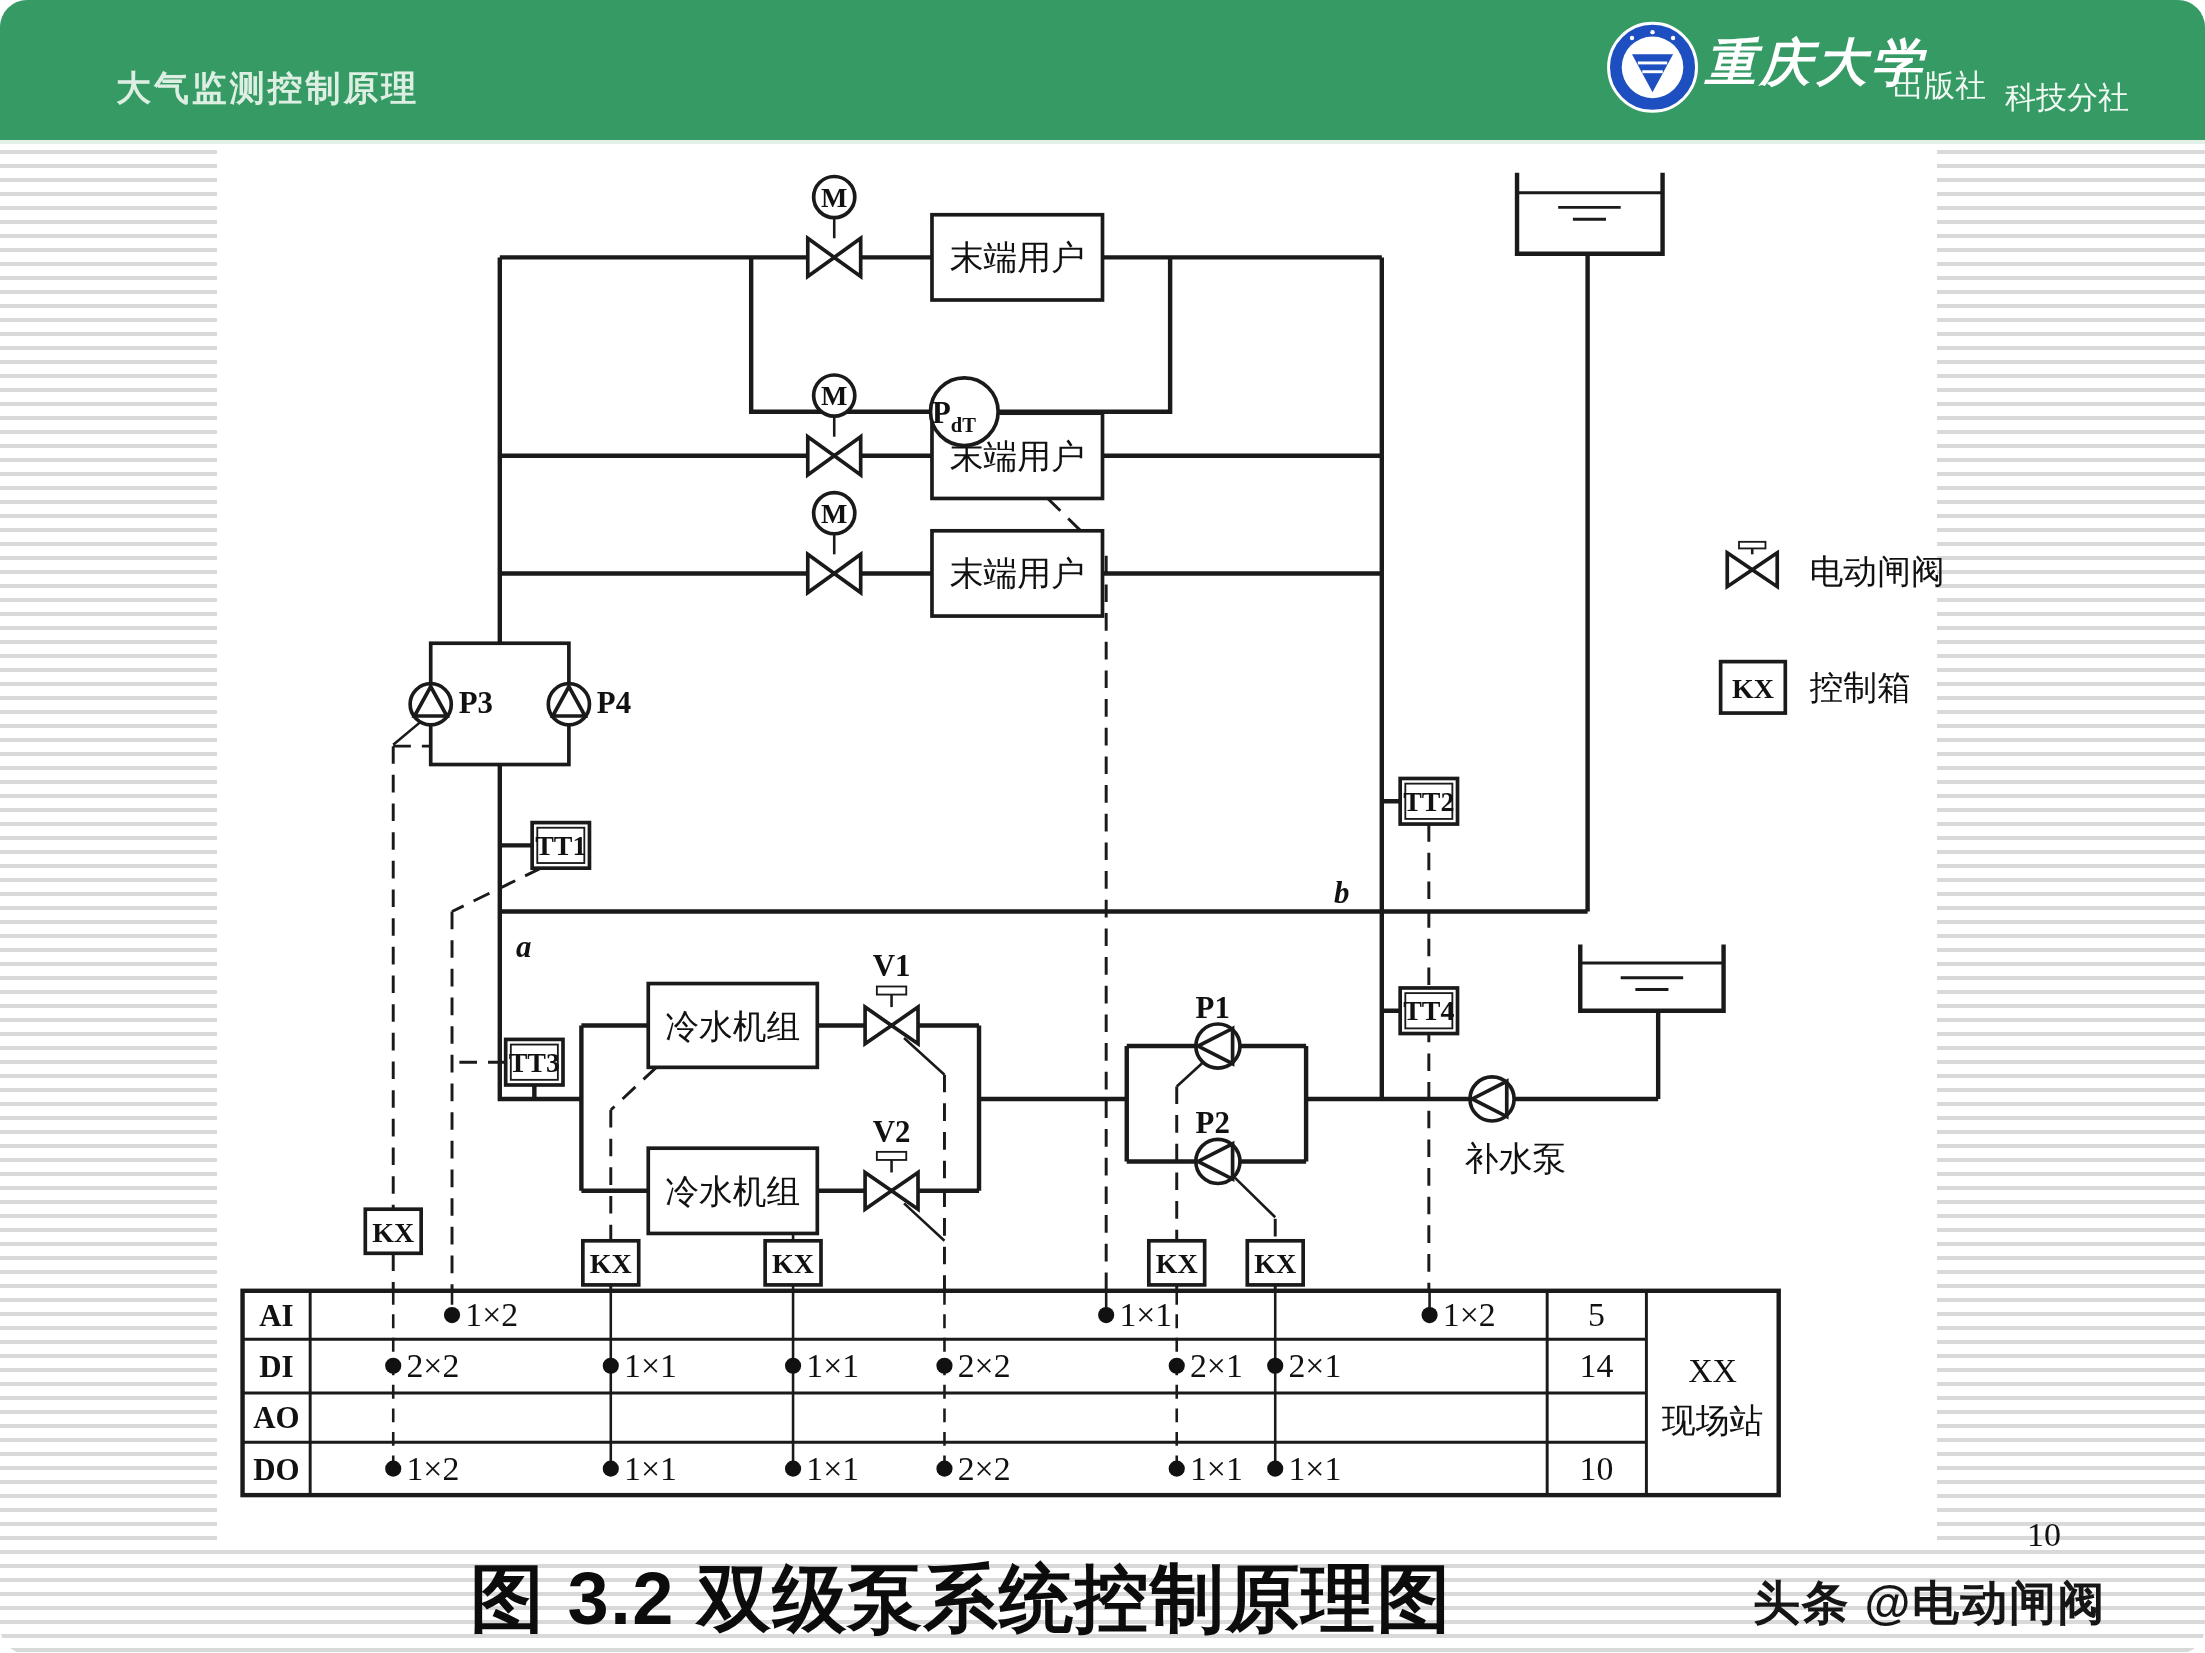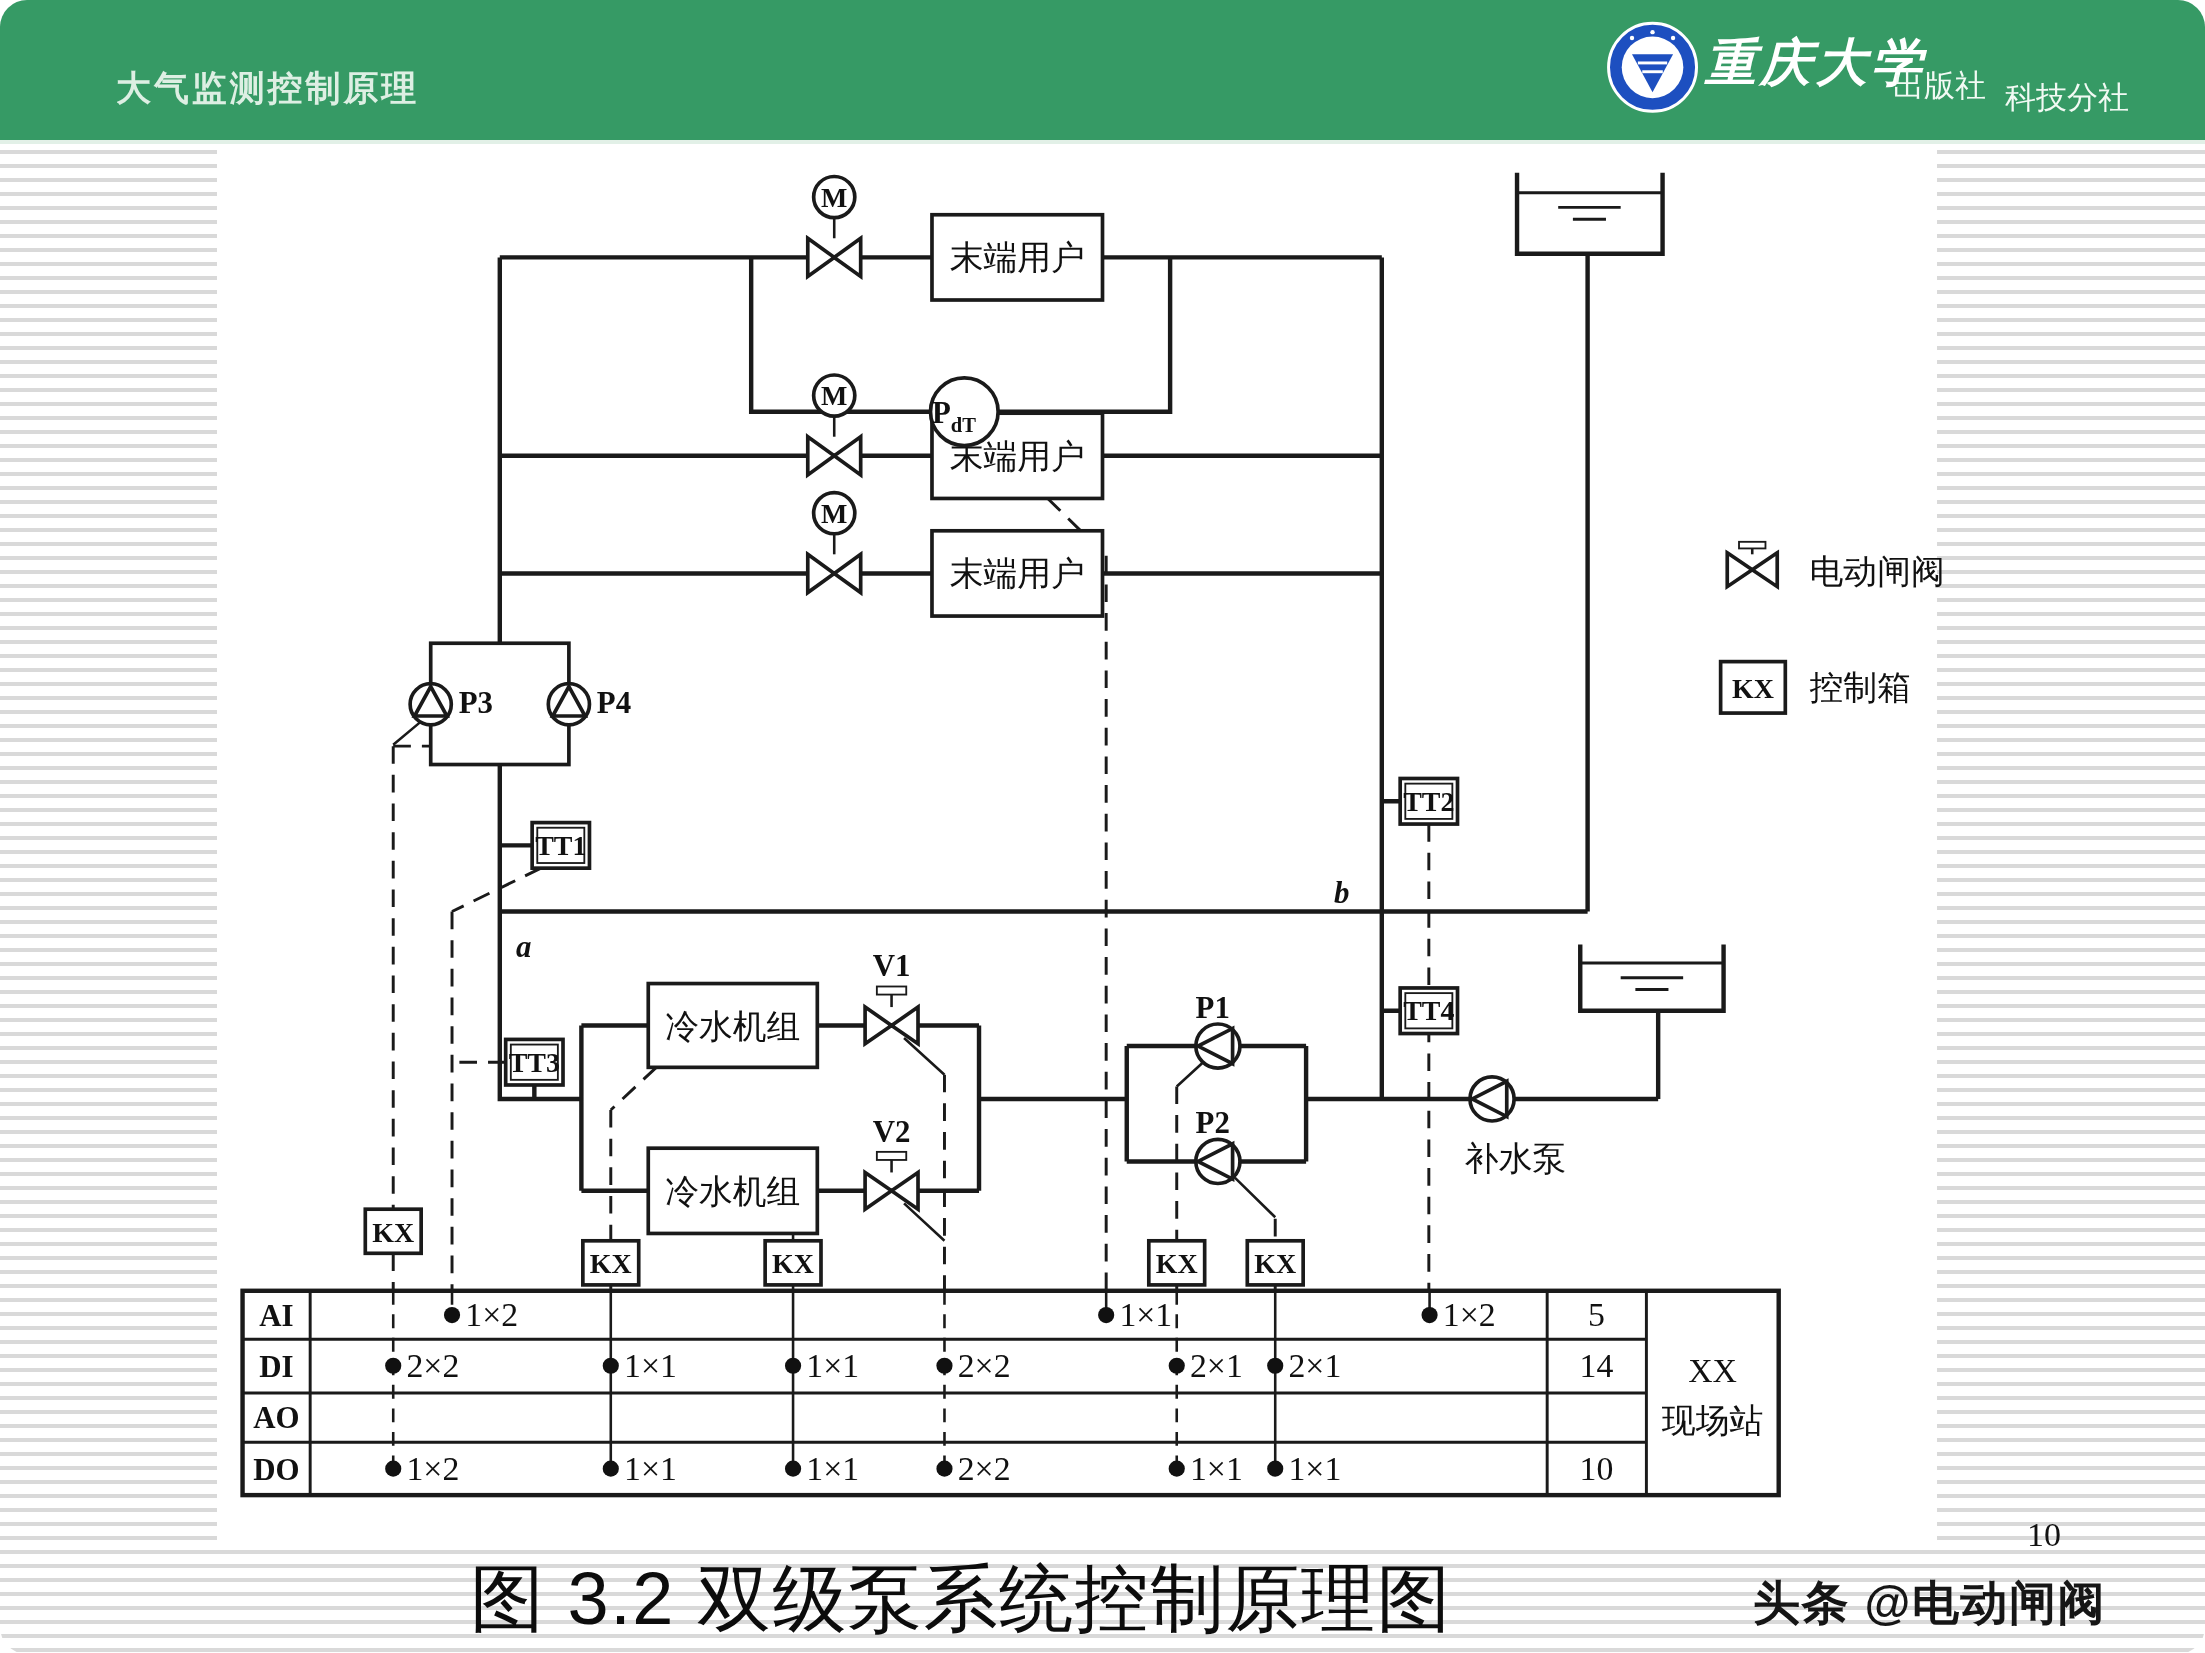--- a/index.html
+++ b/index.html
@@ -26,21 +26,21 @@
   }
   .uni-press{position:absolute;left:291px;top:49px;font-size:31px;color:#f2faf4;white-space:nowrap;}
   .uni-branch{position:absolute;left:403px;top:49px;font-size:31px;color:#f2faf4;white-space:nowrap;margin-top:12px;}
   .panel{
     position:absolute;left:217px;top:147px;width:1720px;height:1397px;
     background:#ffffff;
   }
   .diagram-svg{position:absolute;left:0;top:0;}
   .caption{
     position:absolute;left:470px;top:1550px;
-    font-size:74px;font-weight:normal;color:#0c0c0c;letter-spacing:1.5px;white-space:nowrap;
+    font-size:74px;font-weight:bold;color:#0c0c0c;letter-spacing:1.5px;white-space:nowrap;
   }
   .page-number{
     position:absolute;left:2027px;top:1516px;
     font-size:34px;color:#111;font-family:"Liberation Serif",serif;
   }
   .watermark{
     position:absolute;left:1753px;top:1572px;
     font-size:47px;font-weight:bold;color:#161616;white-space:nowrap;letter-spacing:1.5px;
   }
   text{fill:#111;}

